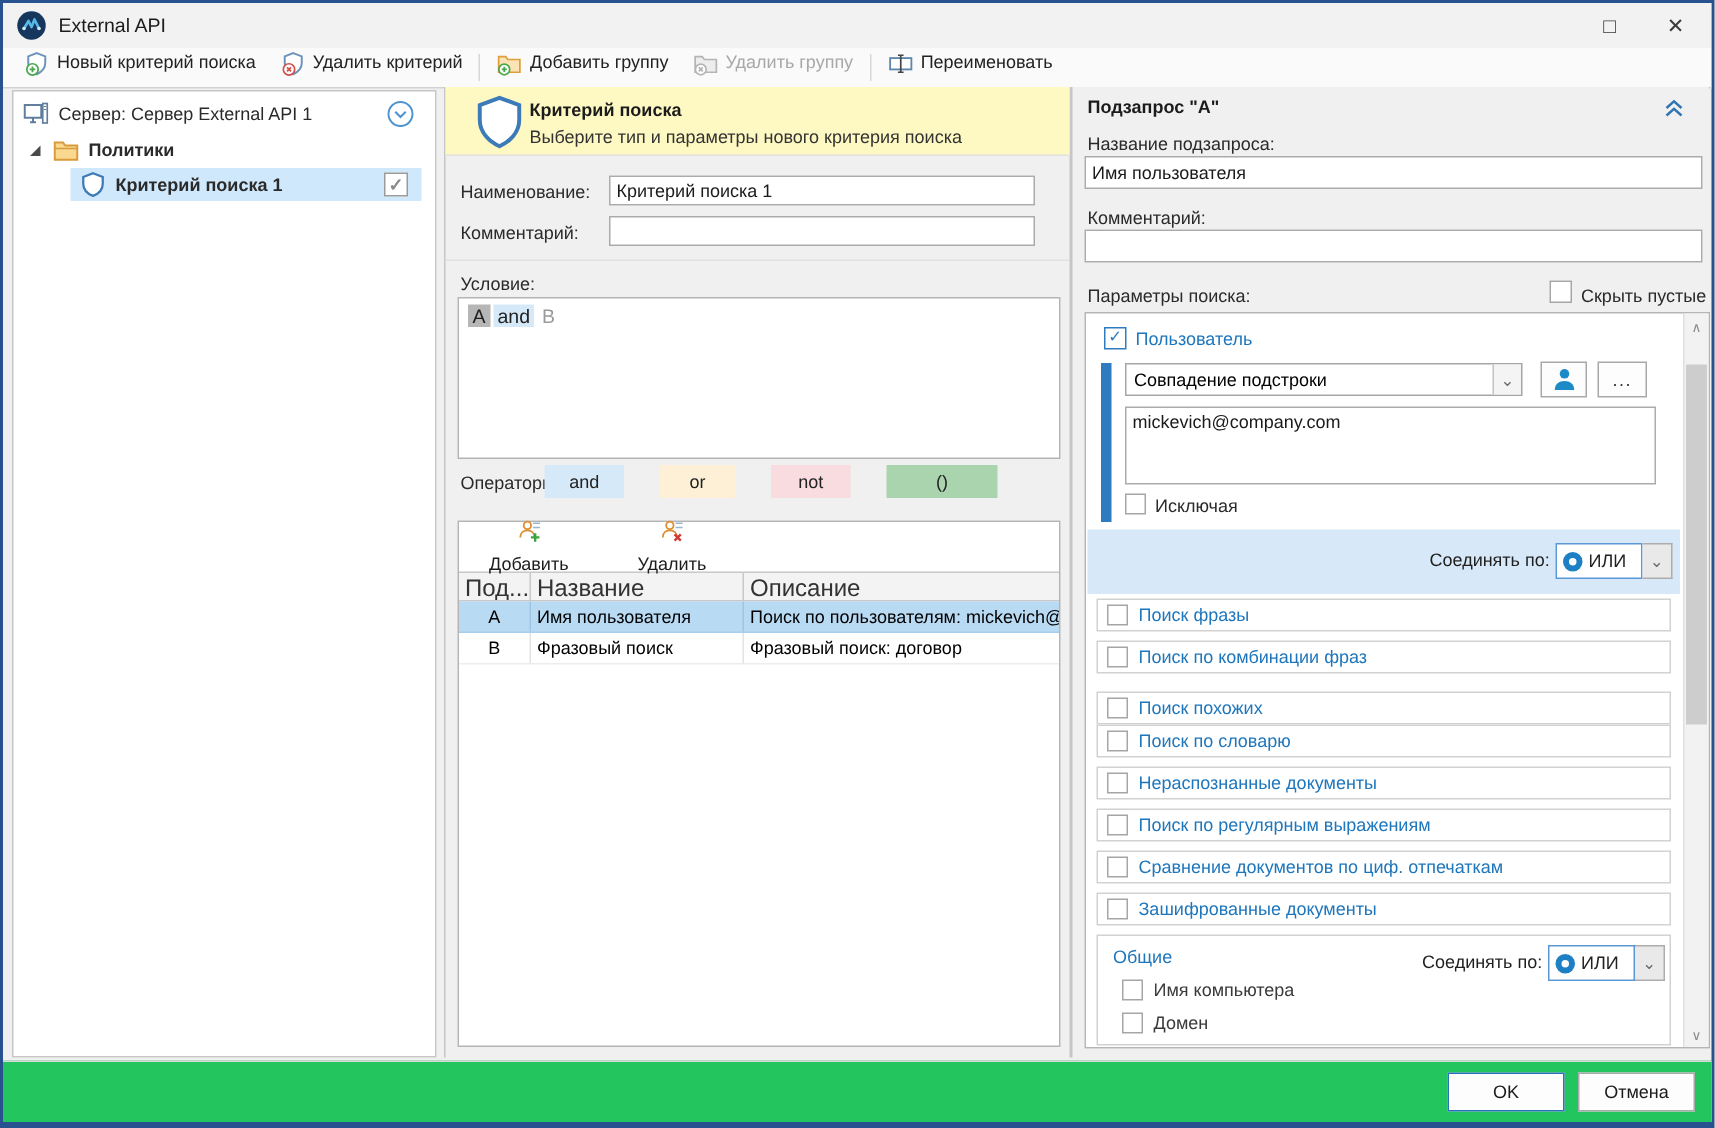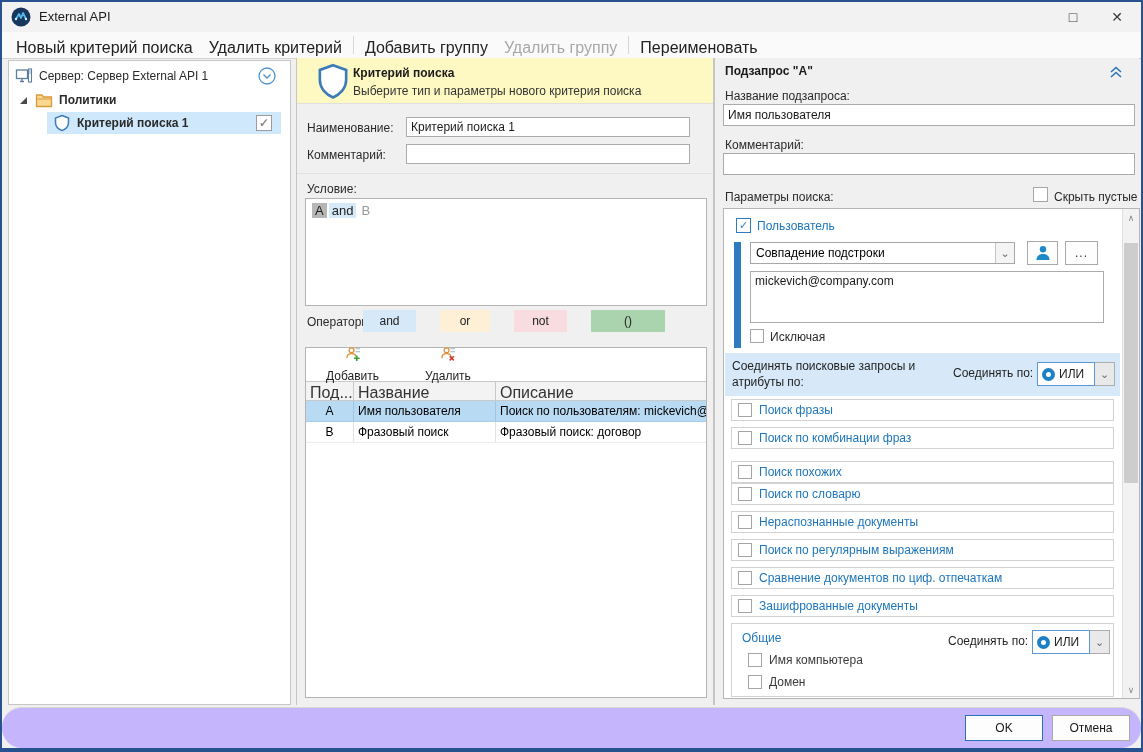--- a/index.html
+++ b/index.html
@@ -7,21 +7,21 @@
   .window{position:relative;width:1143px;height:752px;background:#f0f0f0;border:2px solid #27518f;border-bottom-width:4px;overflow:hidden;}
   
   .titlebar{position:absolute;left:0;top:0;right:0;height:30px;background:#f2f2f2;}
   .app-icon{position:absolute;left:9px;top:5px;}
   .title{position:absolute;left:37px;top:7px;font-size:13px;color:#1b1b1b;}
   .win-btn{position:absolute;top:0;width:44px;height:30px;display:flex;align-items:center;justify-content:center;font-size:14px;color:#3a3a3a;cursor:default;}
   .btn-max{right:46px;}
   .btn-close{right:2px;}
   
   .toolbar{position:absolute;left:0;top:30px;right:0;height:27px;background:#fafafa;border-bottom:1px solid #d2d2d2;display:flex;align-items:center;padding-left:6px;}
-  .tbtn{display:flex;align-items:flex-end;gap:5px;padding:0 8px;height:22px;font-size:16px;color:#222;white-space:nowrap;flex-direction:column;}
+  .tbtn{display:flex;align-items:flex-start;gap:5px;padding:0 8px;height:22px;font-size:12px;color:#222;white-space:nowrap;}
   .tbtn.disabled{color:#a8a8a8;}
   .tsep{width:1px;height:18px;background:#d6d6d6;margin:0 3px;}
   
   .left-panel{position:absolute;left:6px;top:58px;width:283px;height:645px;background:#fff;border:1px solid #c6c6c6;}
   .tree-row{position:absolute;left:0;right:0;height:22px;font-size:12px;color:#2a2a2a;}
   .tree-row .lab{position:absolute;top:4px;}
   .row-server{top:4px;}
   .row-policies{top:28px;font-weight:bold;}
   .row-criterion{top:51px;font-weight:bold;}
   .sel-bg{position:absolute;left:38px;top:0;width:234px;height:22px;background:#cfe8fb;}
@@ -92,21 +92,21 @@
   .attr-label{font-size:12px;color:#1e76bc;white-space:nowrap;}
   .common-box{position:absolute;left:7px;top:414px;width:383px;height:74px;background:#fff;border:1px solid #d2d2d2;}
   .common-title{position:absolute;left:10px;top:7px;font-size:12px;}
   .common-item{position:absolute;left:16px;display:flex;align-items:center;gap:7px;font-size:12px;color:#3a3a3a;white-space:nowrap;}
   .scrollbar{position:absolute;right:0;top:0;width:17px;height:489px;background:#f2f2f2;border-left:1px solid #e0e0e0;}
   .sb-arrow{position:absolute;left:0;width:16px;height:17px;display:flex;align-items:center;justify-content:center;color:#8a8a8a;font-size:9px;}
   .sb-up{top:0;}
   .sb-down{bottom:0;}
   .sb-thumb{position:absolute;left:1px;top:34px;width:14px;height:240px;background:#cdcdcd;}
   
-  .footer{position:absolute;left:0;top:705px;right:0;bottom:0;background:#c4b5fd;border-top:1px solid #d9d9d9;border-radius:20px;}
+  .footer{position:absolute;left:0;top:705px;right:0;bottom:0;background:#22c55e;border-top:1px solid #d9d9d9;}
   .fbtn{position:absolute;top:7px;width:78px;height:26px;background:#fdfdfd;border:1px solid #a9a9a9;font-size:12px;display:flex;align-items:center;justify-content:center;color:#1a1a1a;cursor:default;}
   .btn-ok{left:963px;border-color:#2a72b8;}
   .btn-cancel{left:1050px;}
 </style>
 </head>
 <body>
 
 <div class="window">
 
   <div class="titlebar">
@@ -303,21 +303,20 @@
       </span>
       <span class="sq-btn more-btn">...</span>
 
       <div class="user-textarea">
         <span>mickevich@company.com</span>
       </div>
       <span class="cb excl-cb"></span>
       <span class="label excl-label">Исключая</span>
 
       <div class="band">
-        <span class="band-label">Соединять поисковые запросы и атрибуты по:</span>
         <span class="join-label" style="left:228px;top:13px">Соединять по:</span>
         <div class="or-dd" style="left:312px;top:9px">
           <span class="face">
             <span class="donut"></span>
             <span>ИЛИ</span>
           </span>
           <span class="chev">⌄</span>
         </div>
       </div>
 

